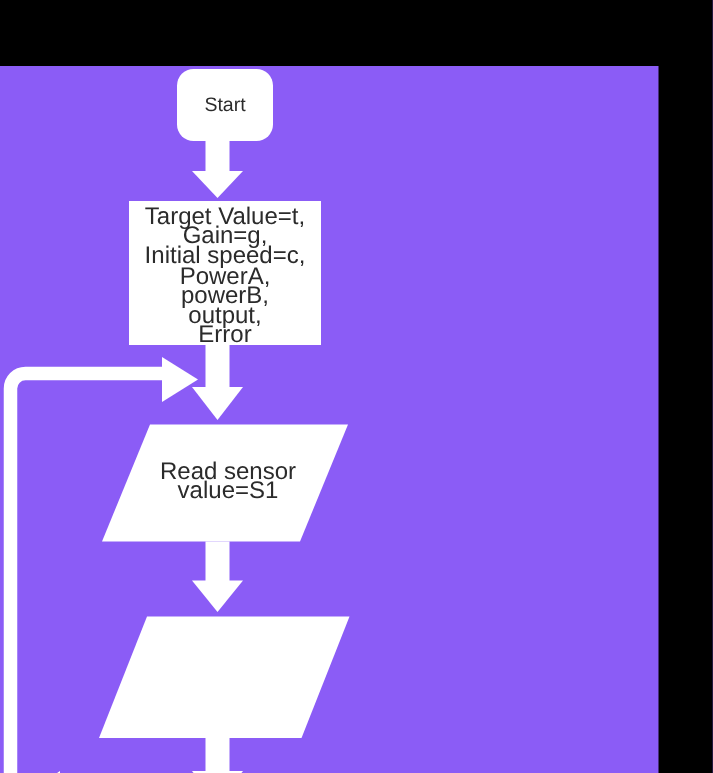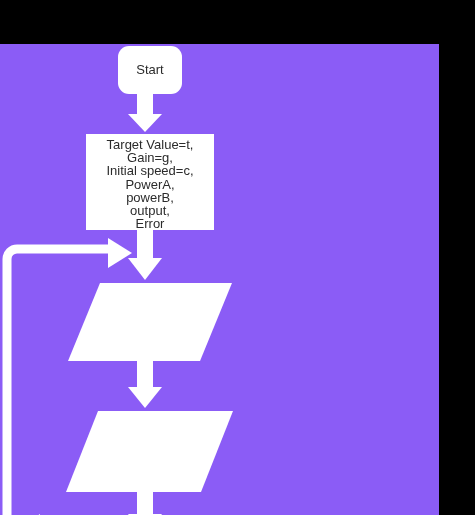--- a/index.html
+++ b/index.html
@@ -24,21 +24,21 @@
     left: 0;
     top: 0;
     width: 475px;
     height: 515px;
     display: block;
   }
   .node-text {
     position: absolute;
     color: #2b2b2b;
     font-family: "Liberation Sans", sans-serif;
-    font-size: 13px;
+    font-size: 16px;
     line-height: 13.2px;
     text-align: center;
     white-space: pre-line;
     pointer-events: none;
   }
   #start-text {
     left: 118px;
     top: 18px;
     width: 64px;
     font-size: 13px;
@@ -113,15 +113,17 @@
   <div class="node-text" id="start-text">Start</div>
 
   <div class="node-text" id="init-text">Target Value=t,
 Gain=g,
 Initial speed=c,
 PowerA,
 powerB,
 output,
 Error</div>
 
+  <div class="node-text" id="read-text">Read sensor
+value=S1</div>
 
 
 </div>
 
 </body></html>

